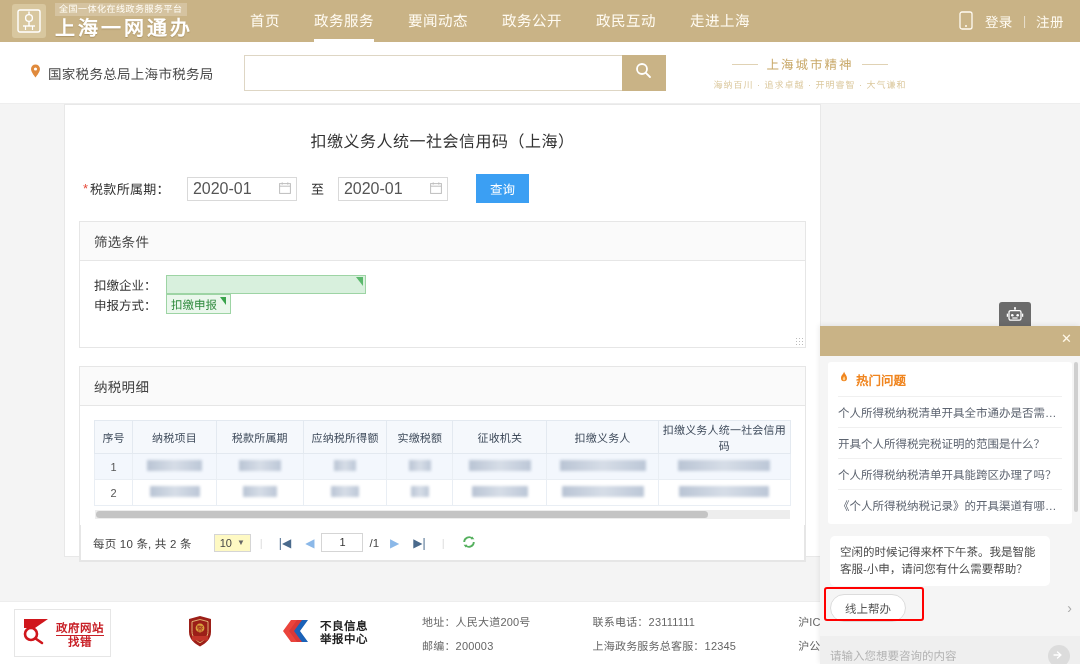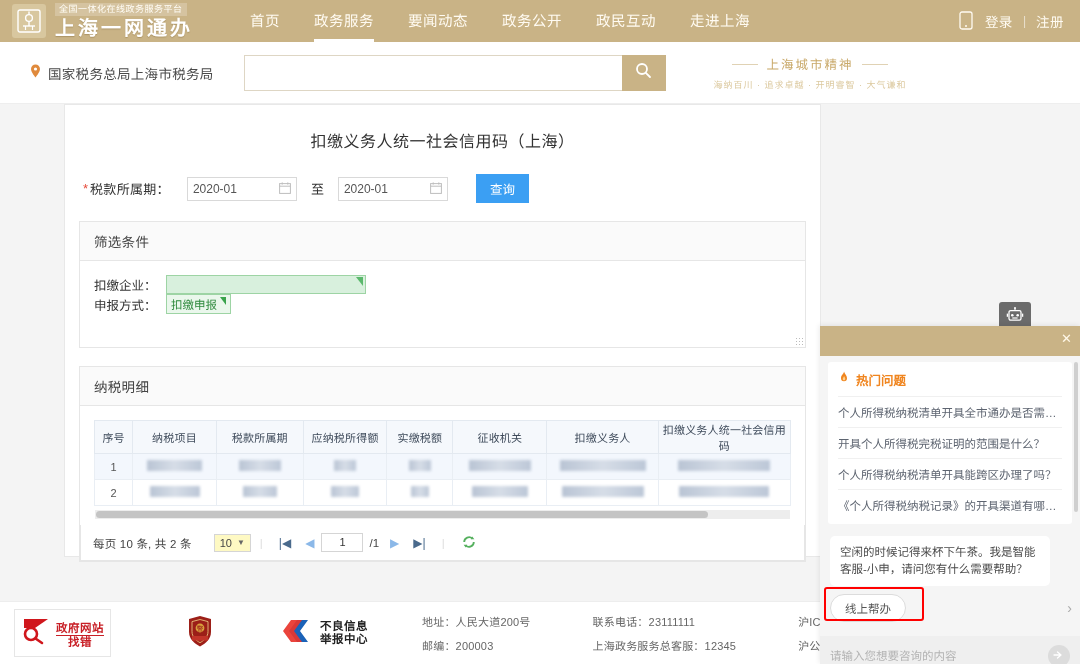--- a/index.html
+++ b/index.html
@@ -106,21 +106,21 @@
     letter-spacing: .5px;
   }
 
   .daterow { display: flex; align-items: center; padding: 22px 0 0 18px; }
   .req-star { color: #e74c3c; font-size: 13px; margin-right: 2px; }
   .field-label { font-size: 13px; color: #333; letter-spacing: .3px; }
   .date-box {
     width: 110px; height: 24px; border: 1px solid #d9d9d9; margin-left: 17px;
     display: flex; align-items: center; padding: 0 5px; background: #fff;
   }
-  .date-val { font-size: 12px; color: #555; flex: 1; }
+  .date-val { font-size: 16px; color: #555; flex: 1; }
   .cal-icon { opacity: .55; }
   .zhi { font-size: 13px; color: #333; margin: 0 14px; }
   .query-btn {
     margin-left: 28px; background: #3b9ff3; color: #fff; border: none;
     font-size: 12.5px; padding: 5px 14px; cursor: pointer;
     font-family: "Liberation Sans", sans-serif;
   }
 
   .section {
     margin: 18px 14px 0 14px; border: 1px solid #e6e6e6; background: #fff;

